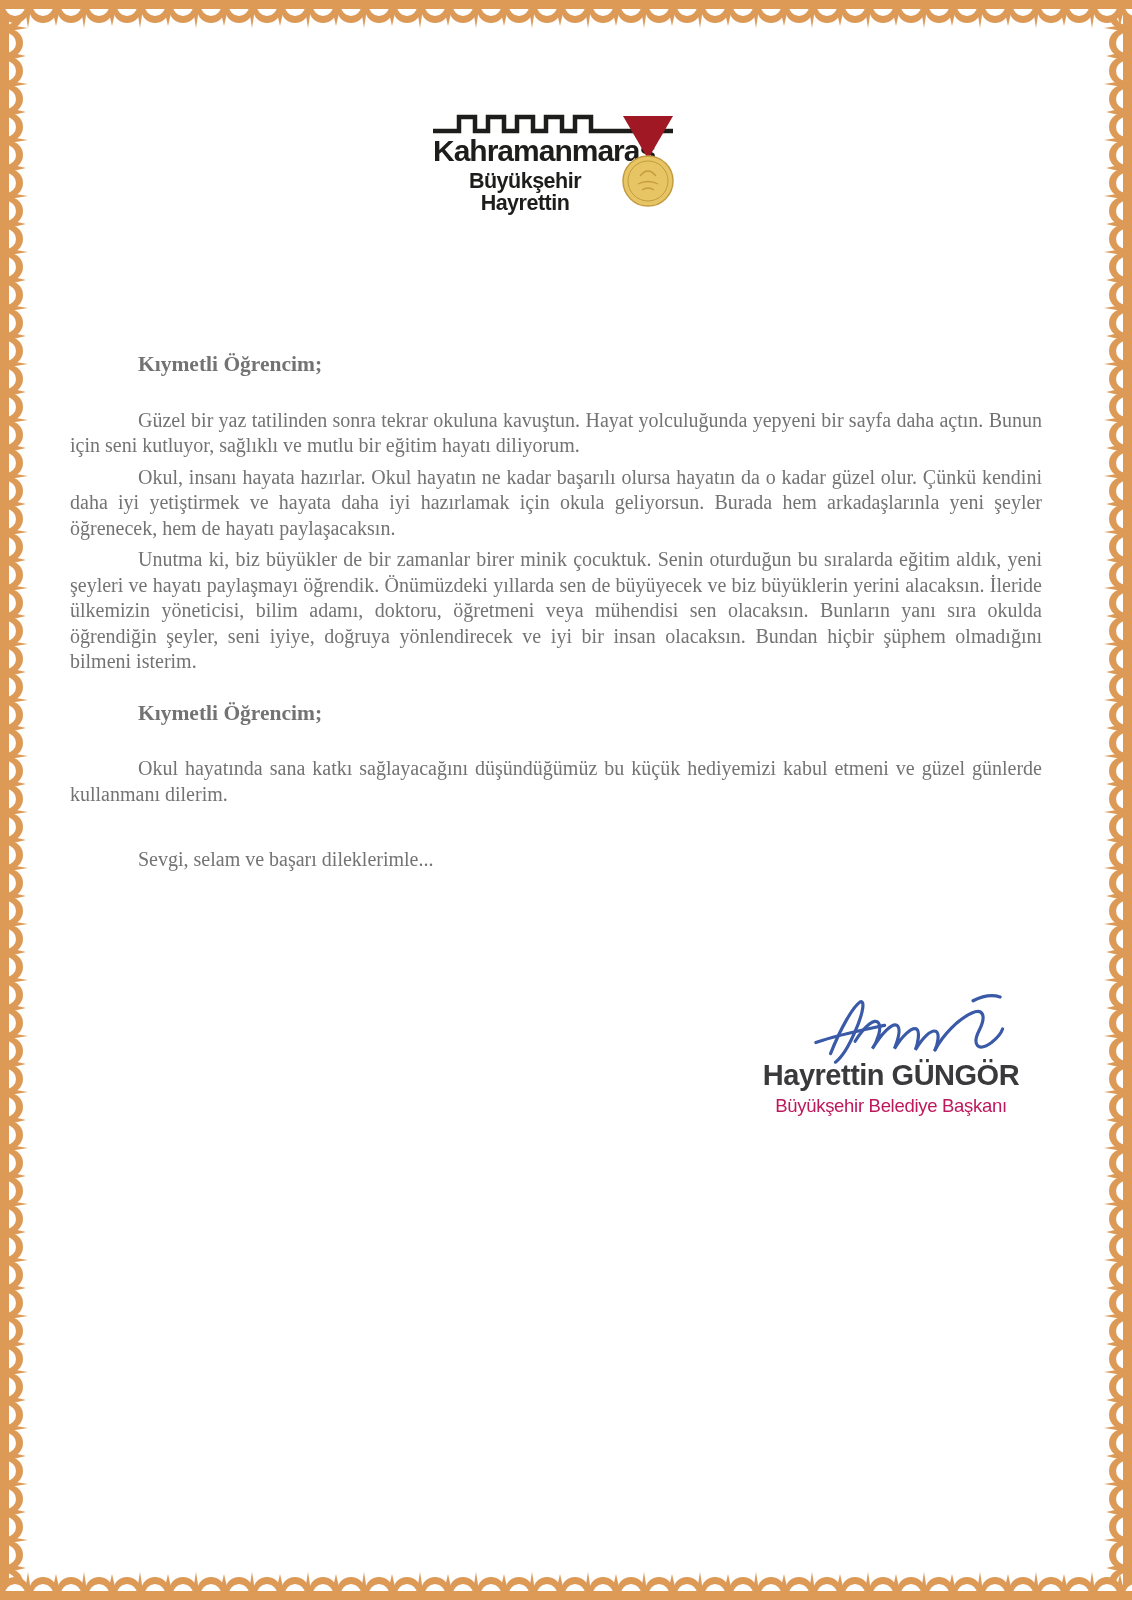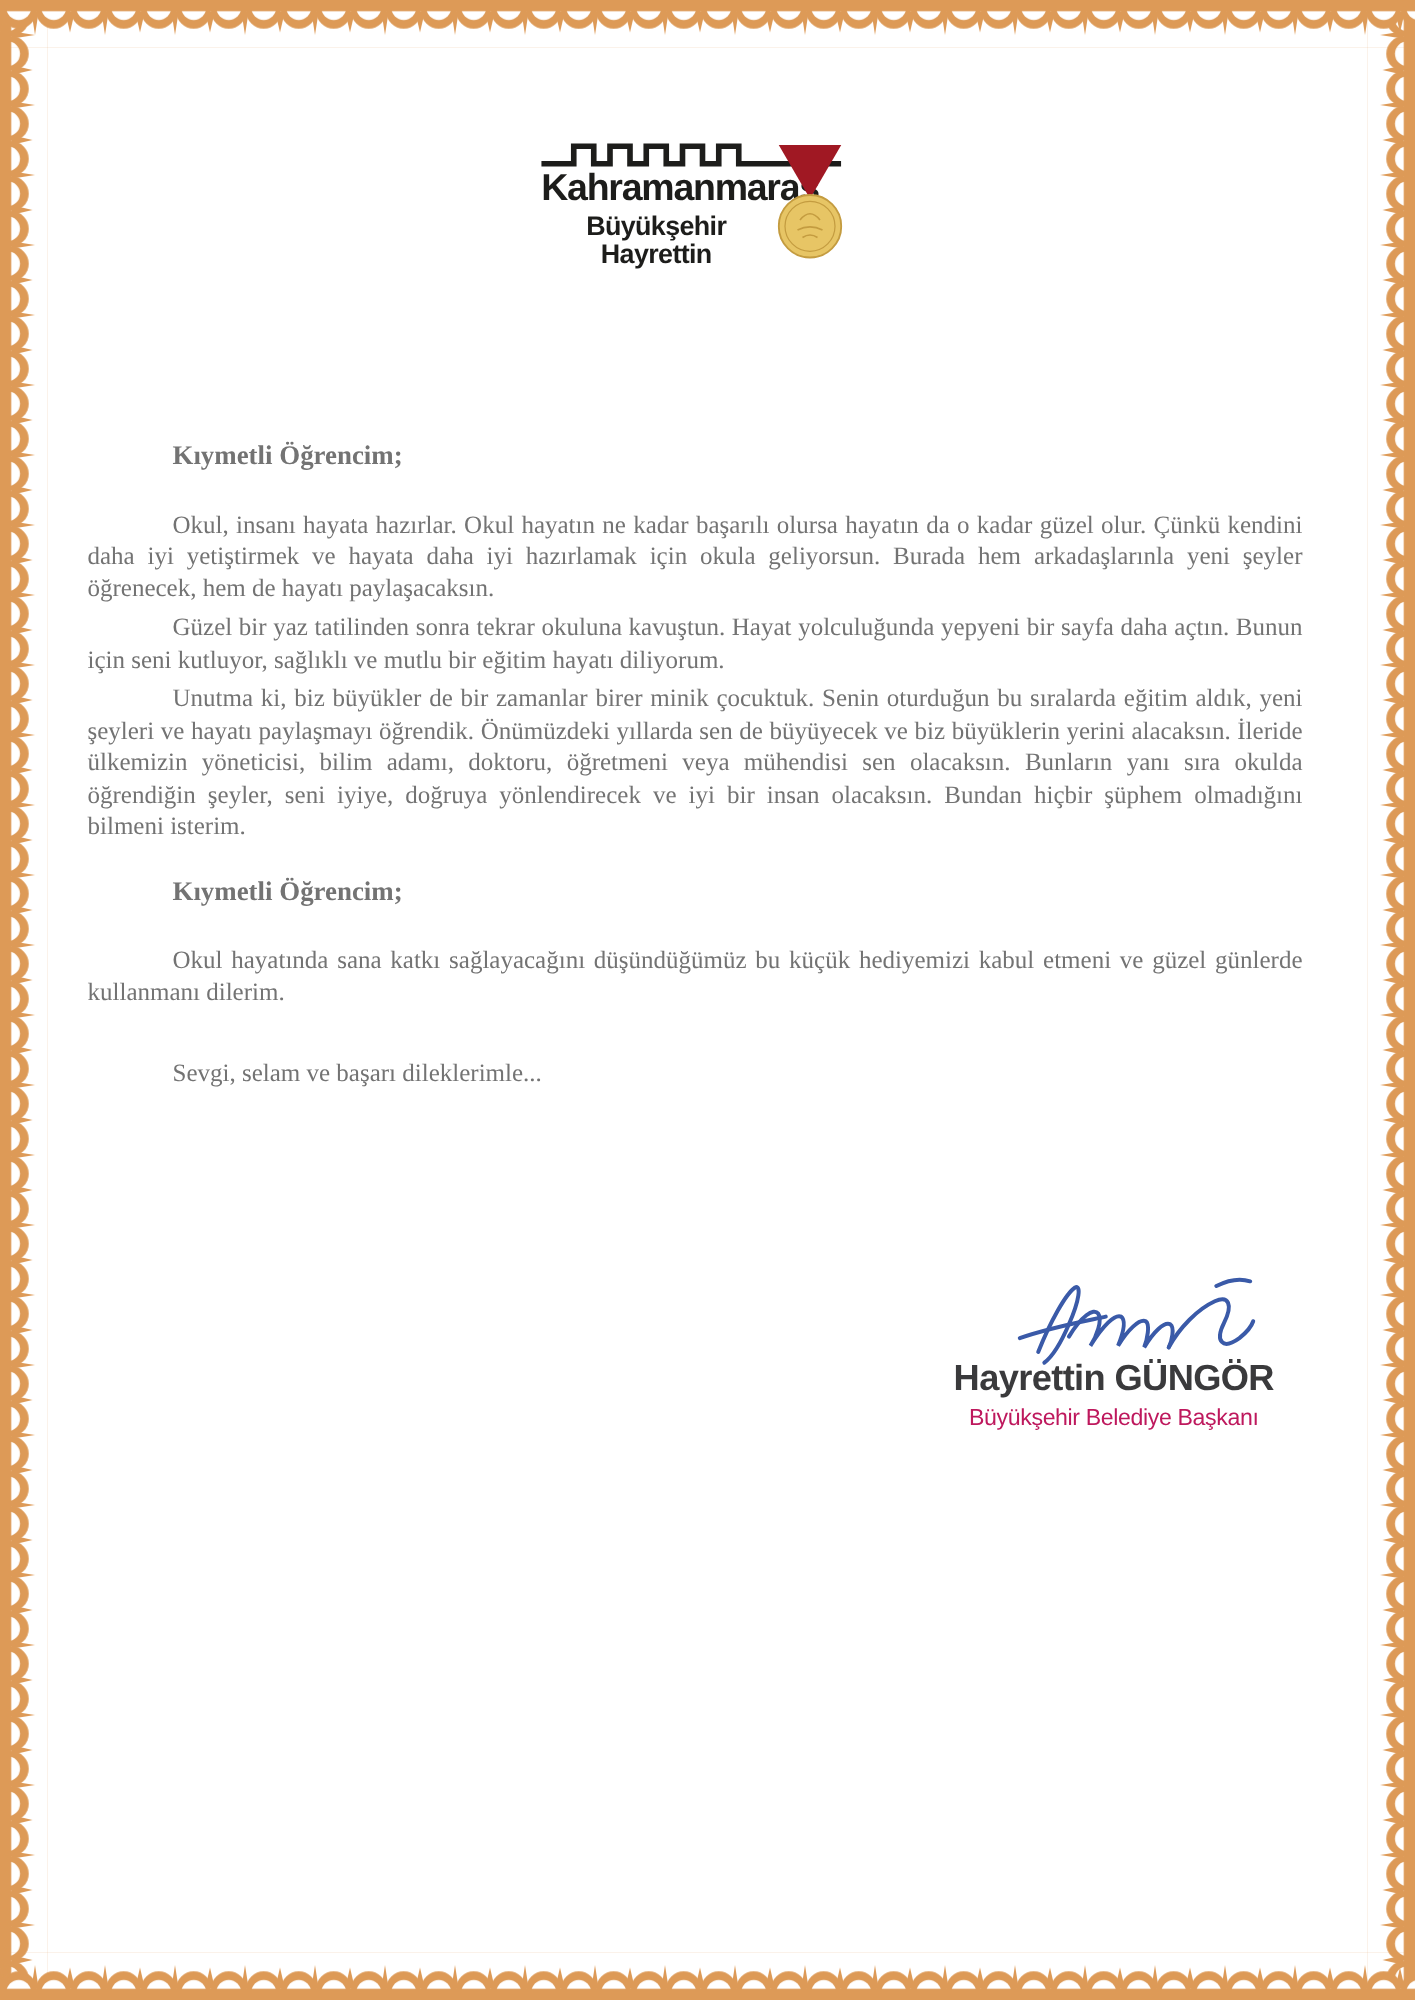--- a/index.html
+++ b/index.html
@@ -47,21 +47,21 @@
   .heading.first  { margin-bottom: 30px; }
   .heading.second { margin-top: 26px; margin-bottom: 30px; }
   .letter p {
     margin: 0 0 6px 0;
     text-indent: 68px;
     text-align: justify;
   }
   .closing { margin: 40px 0 0 68px; }
 
   
-  .sig { position: absolute; top: 1020px; right: 110px; width: 262px; text-align: center; }
+  .sig { position: absolute; top: 992px; right: 110px; width: 262px; text-align: center; }
   .scribble { display: block; margin: 0 0 0 46px; }
   .sig-name {
     font-family: "Liberation Sans", "DejaVu Sans", sans-serif;
     font-weight: bold; font-size: 29px; letter-spacing: -0.5px;
     color: #3A3A3C; line-height: 1.05; margin-top: -6px;
   }
   .sig-title {
     font-family: "Liberation Sans", "DejaVu Sans", sans-serif;
     font-size: 18.5px; color: #be185d; margin-top: 5px; letter-spacing: -0.3px;
   }
@@ -158,22 +158,22 @@
     <svg class="medal" width="52" height="96" viewBox="0 0 52 96">
       <polygon points="1,1 51,1 26,44" fill="#A01823"></polygon>
       <circle cx="26" cy="66" r="25" stroke-width="1.5" fill="#E7C565" stroke="#C49C40"></circle>
       <circle cx="26" cy="66" r="20" fill="none" stroke="#C49C40" stroke-width="1"></circle>
       <path d="M18,61 Q26,51 34,61 M16,69 Q26,64 36,69 M20,75 Q26,71 32,75" fill="none" stroke="#C49C40" stroke-width="1.3"></path>
     </svg>
   </div>
 
   <div class="letter">
     <div class="heading first">Kıymetli Öğrencim;</div>
+    <p>Güzel bir yaz tatilinden sonra tekrar okuluna kavuştun. Hayat yolculuğunda yepyeni bir sayfa daha açtın. Bunun için seni kutluyor, sağlıklı ve mutlu bir eğitim hayatı diliyorum.</p>
     <p>Okul, insanı hayata hazırlar. Okul hayatın ne kadar başarılı olursa hayatın da o kadar güzel olur. Çünkü kendini daha iyi yetiştirmek ve hayata daha iyi hazırlamak için okula geliyorsun. Burada hem arkadaşlarınla yeni şeyler öğrenecek, hem de hayatı paylaşacaksın.</p>
-    <p>Güzel bir yaz tatilinden sonra tekrar okuluna kavuştun. Hayat yolculuğunda yepyeni bir sayfa daha açtın. Bunun için seni kutluyor, sağlıklı ve mutlu bir eğitim hayatı diliyorum.</p>
     <p>Unutma ki, biz büyükler de bir zamanlar birer minik çocuktuk. Senin oturduğun bu sıralarda eğitim aldık, yeni şeyleri ve hayatı paylaşmayı öğrendik. Önümüzdeki yıllarda sen de büyüyecek ve biz büyüklerin yerini alacaksın. İleride ülkemizin yöneticisi, bilim adamı, doktoru, öğretmeni veya mühendisi sen olacaksın. Bunların yanı sıra okulda öğrendiğin şeyler, seni iyiye, doğruya yönlendirecek ve iyi bir insan olacaksın. Bundan hiçbir şüphem olmadığını bilmeni isterim.</p>
     <div class="heading second">Kıymetli Öğrencim;</div>
     <p>Okul hayatında sana katkı sağlayacağını düşündüğümüz bu küçük hediyemizi kabul etmeni ve güzel günlerde kullanmanı dilerim.</p>
     <div class="closing">Sevgi, selam ve başarı dileklerimle...</div>
   </div>
 
   <div class="sig">
     <svg class="scribble" width="215" height="74" viewBox="0 0 175 60">
       <g fill="none" stroke-width="2.6" stroke-linecap="round" stroke="#3A5AA8">
         <path d="M20,50 C28,30 38,12 44,8 C48,6 47,16 40,32 C34,46 28,54 24,57"></path>

